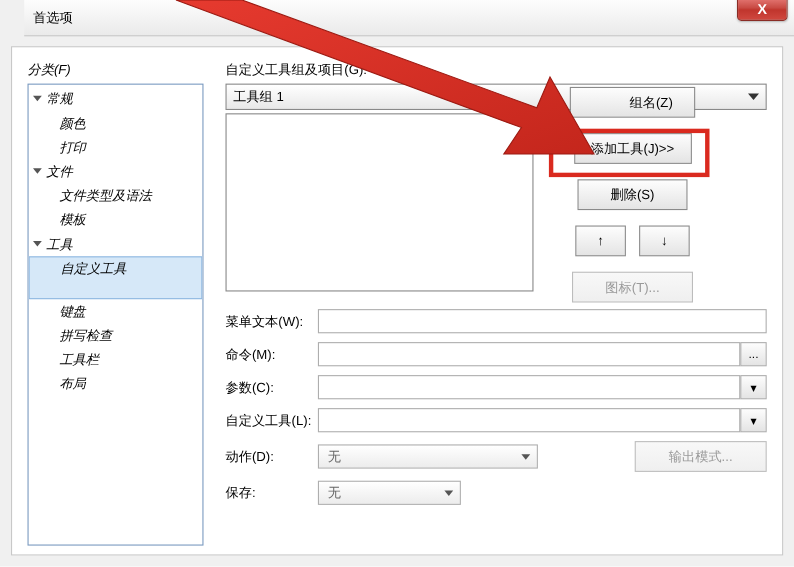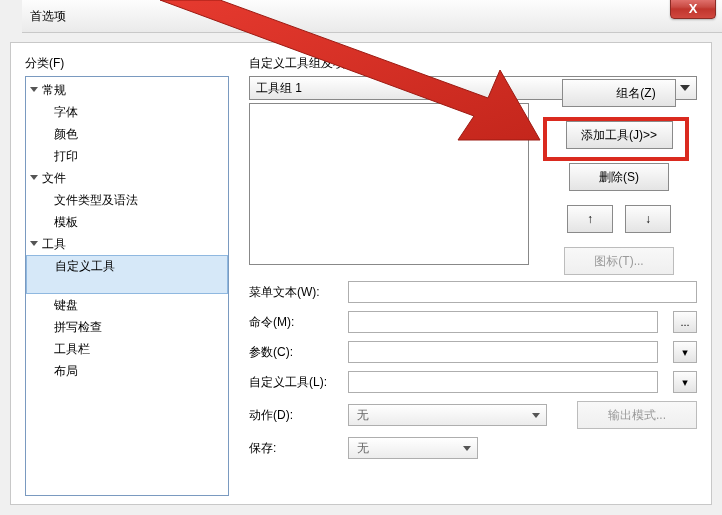--- a/index.html
+++ b/index.html
@@ -47,21 +47,21 @@
     left: 10px;
     top: 42px;
     right: 10px;
     bottom: 10px;
     background: #fff;
     border: 1px solid #c8c8c8;
     padding: 12px 14px;
     display: flex;
     gap: 20px;
   }
-  .left-pane { width: 204px; }
+  .left-pane { width: 160px; font-style: italic; }
   .section-label { margin-bottom: 4px; }
   .tree {
     border: 1px solid #7a9ac0;
     height: 420px;
     overflow: auto;
     background: #fff;
     padding-top: 2px;
   }
   .tree-item {
     padding: 2px 4px 2px 20px;
@@ -152,21 +152,21 @@
   .fields {
     position: absolute;
     left: 0;
     top: 226px;
     right: 0;
   }
   .field-row {
     display: flex;
     align-items: center;
     margin-bottom: 8px;
-    gap: 15px;
+    gap: 0;
   }
   .field-label { width: 84px; }
   .field-input {
     flex: 1;
     height: 22px;
     border: 1px solid #aeaeae;
     background: #fff;
   }
   .field-trail {
     width: 24px;
@@ -211,21 +211,20 @@
     <span>X</span>
   </div>
 </div>
 
 <div class="dialog-body">
 
   <div class="left-pane">
     <div class="section-label">分类(F)</div>
     <div class="tree" id="tree">
         <div class="tree-item lvl0"><span class="tree-caret"></span><span>常规</span></div>
-        <div class="tree-item lvl1"><span>字体</span></div>
         <div class="tree-item lvl1"><span>颜色</span></div>
         <div class="tree-item lvl1"><span>打印</span></div>
         <div class="tree-item lvl0"><span class="tree-caret"></span><span>文件</span></div>
         <div class="tree-item lvl1"><span>文件类型及语法</span></div>
         <div class="tree-item lvl1"><span>模板</span></div>
         <div class="tree-item lvl0"><span class="tree-caret"></span><span>工具</span></div>
         <div class="tree-item lvl1 selected"><span>自定义工具</span></div>
         <div class="tree-item lvl1"><span>键盘</span></div>
         <div class="tree-item lvl1"><span>拼写检查</span></div>
         <div class="tree-item lvl1"><span>工具栏</span></div>

